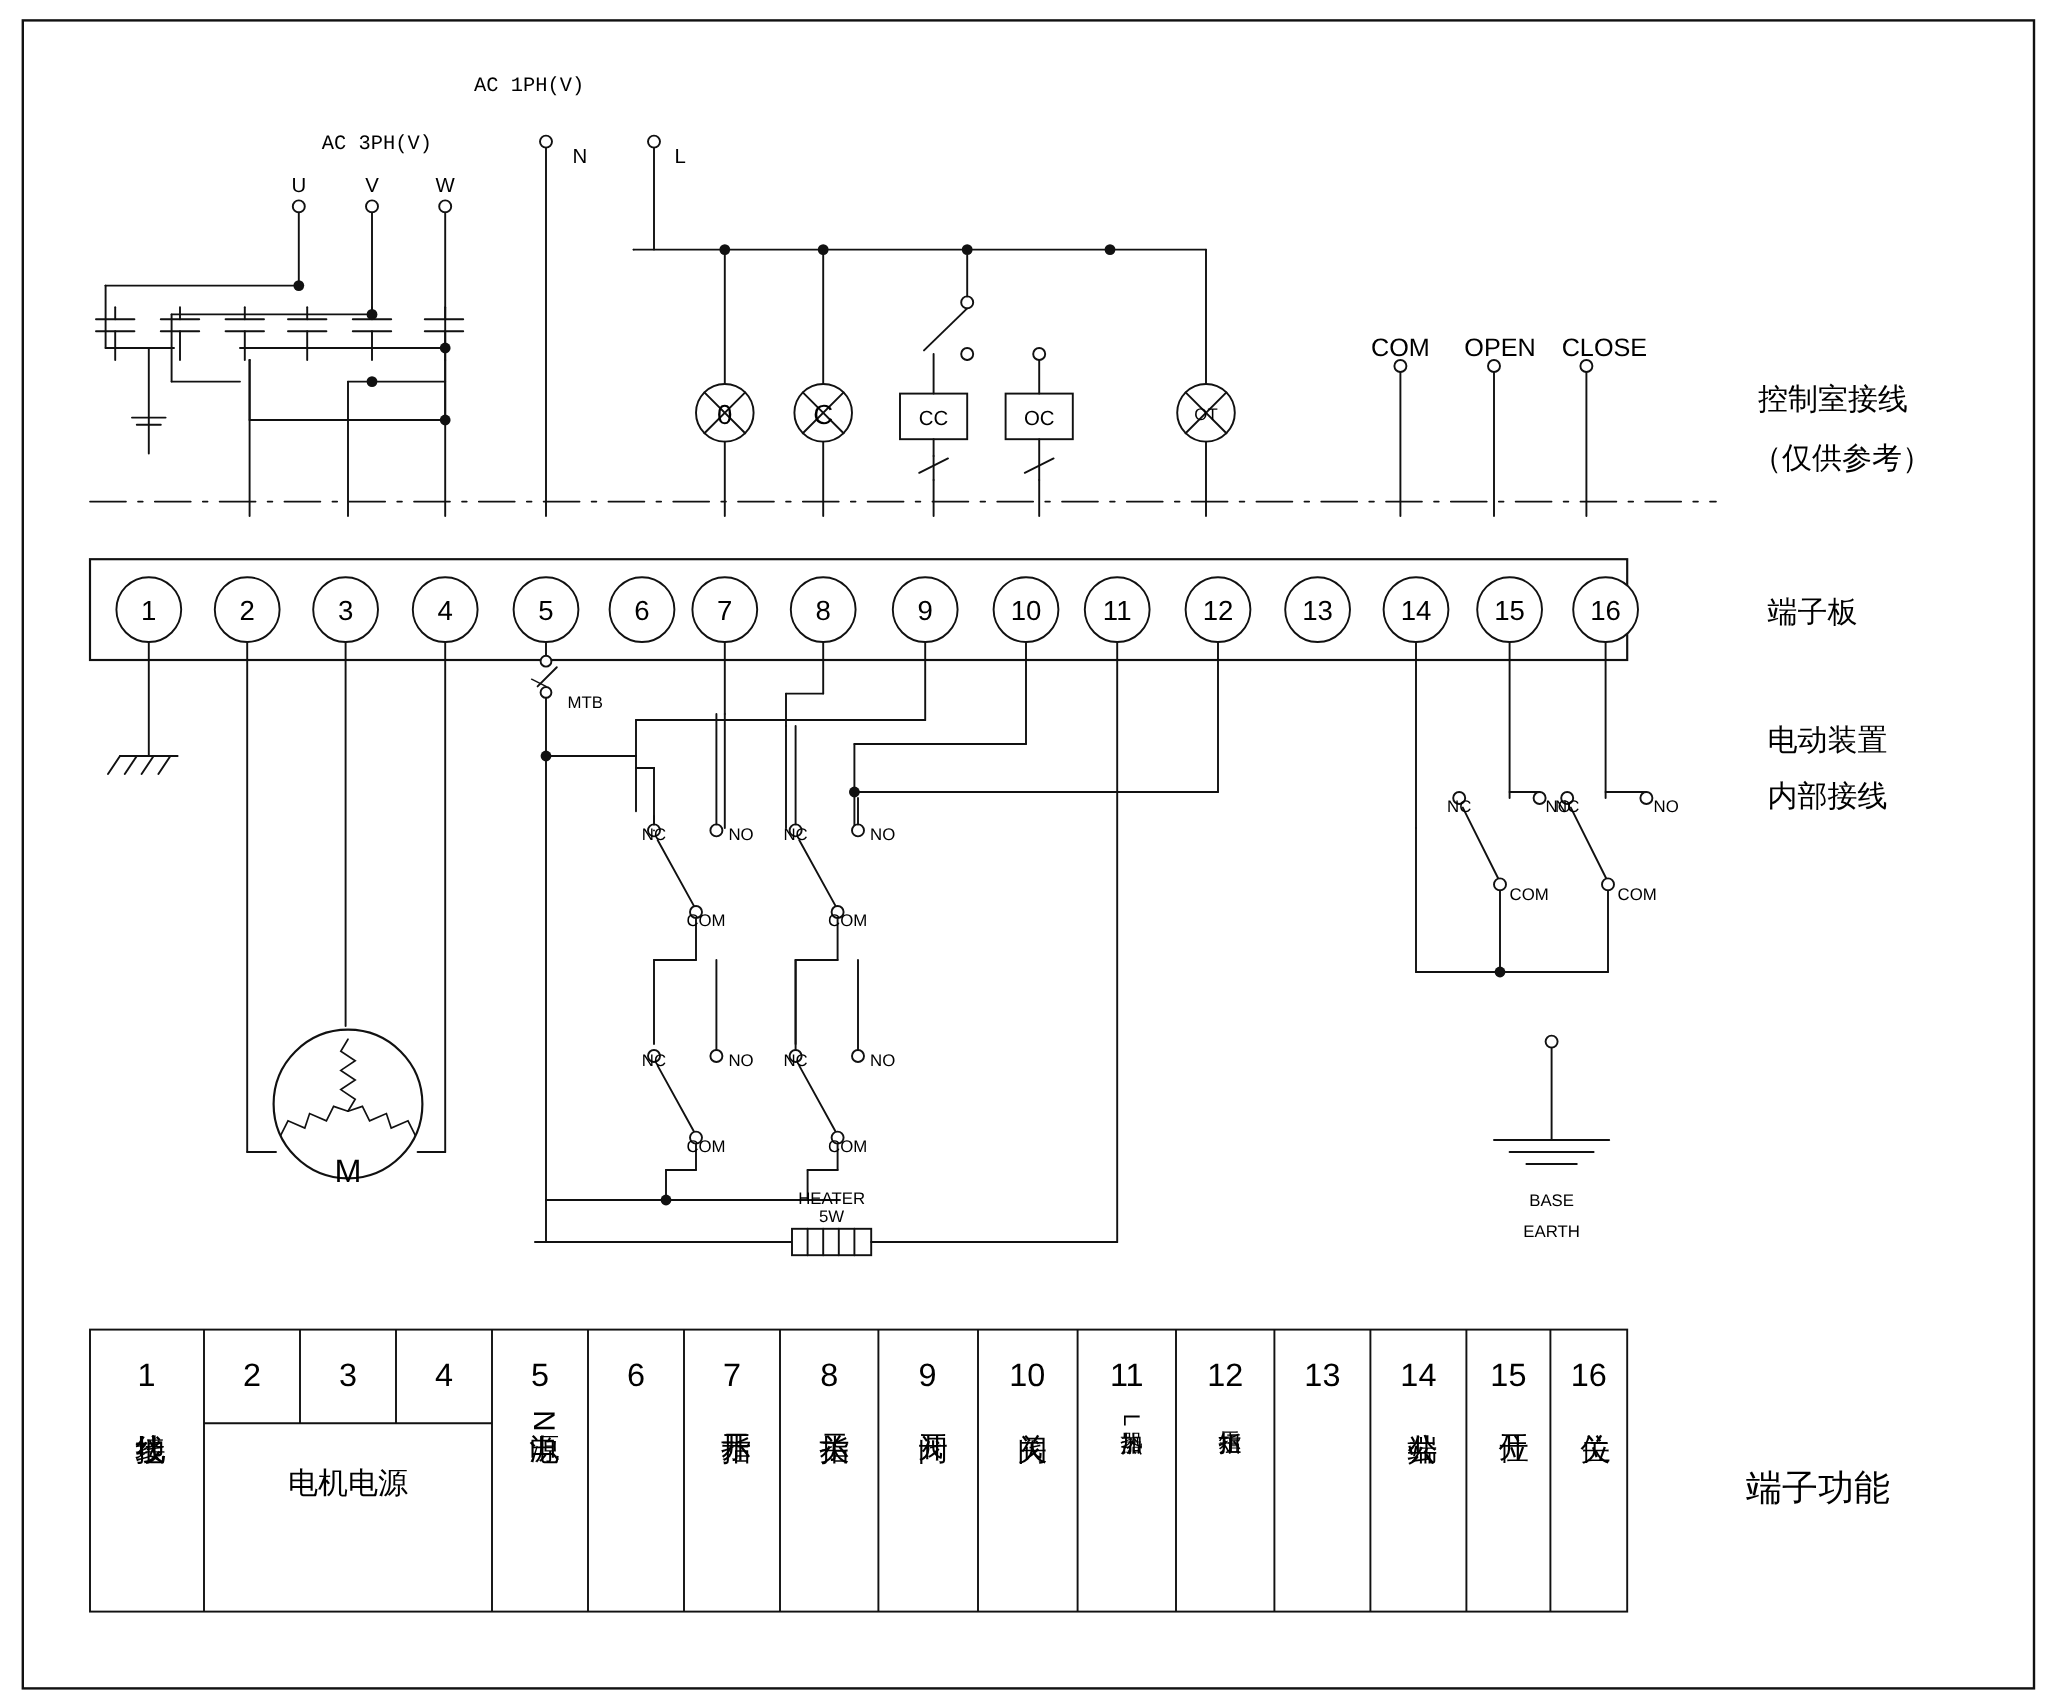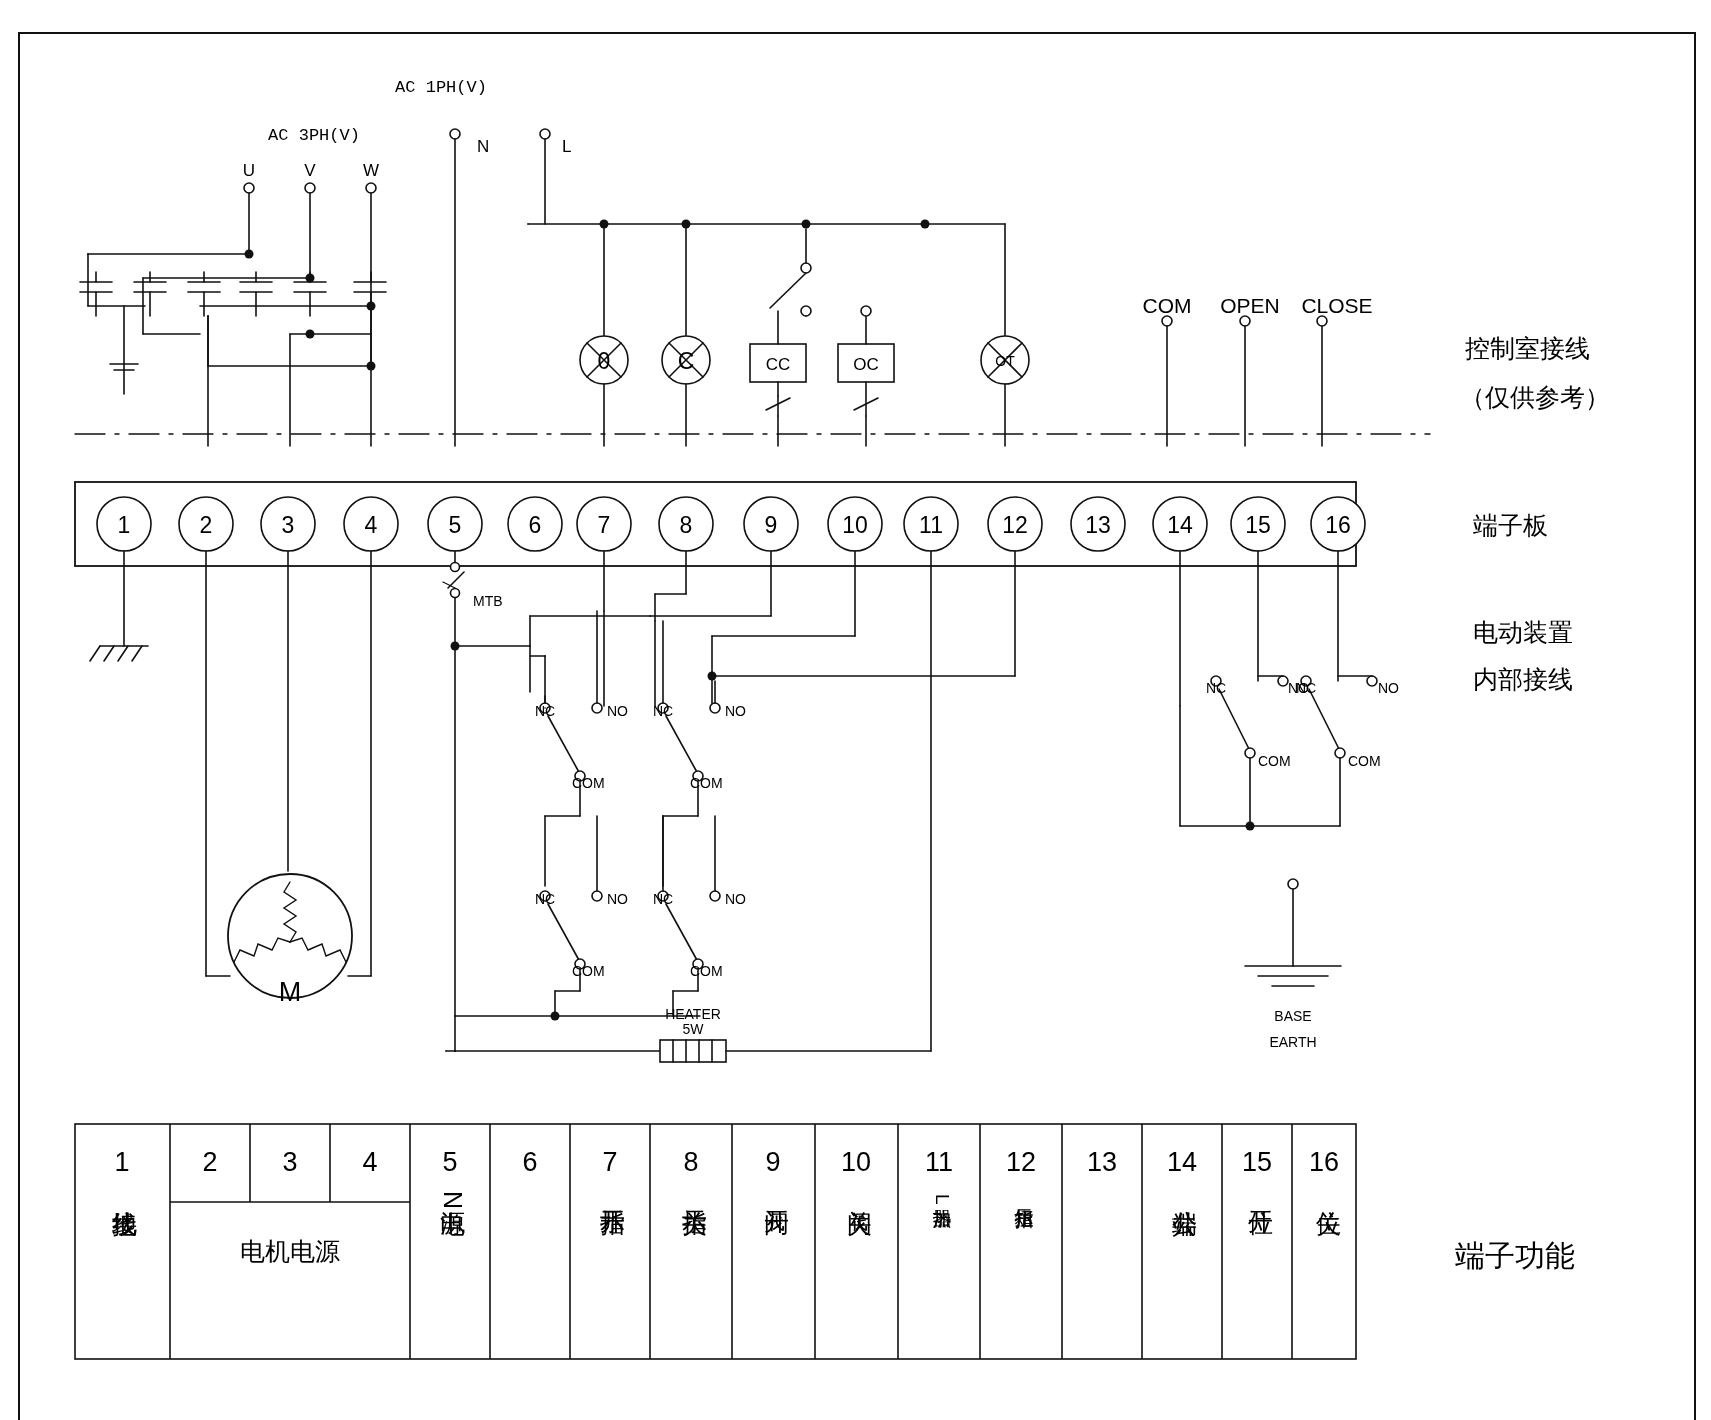--- a/index.html
+++ b/index.html
@@ -10,21 +10,21 @@
   body {
     width: 1711px;
     height: 1420px;
     font-family: "Liberation Sans", sans-serif;
     color: #000000;
     position: relative;
     overflow: hidden;
   }
   #sheet {
     position: absolute;
-    left: 0; top: 16px;
+    left: 0; top: 0;
     width: 1711px;
     height: 1312px;
   }
   .frame {
     position: absolute;
     left: 18px; top: 16px;
     width: 1674px;
     height: 1388px;
     border: 2px solid #111;
   }

